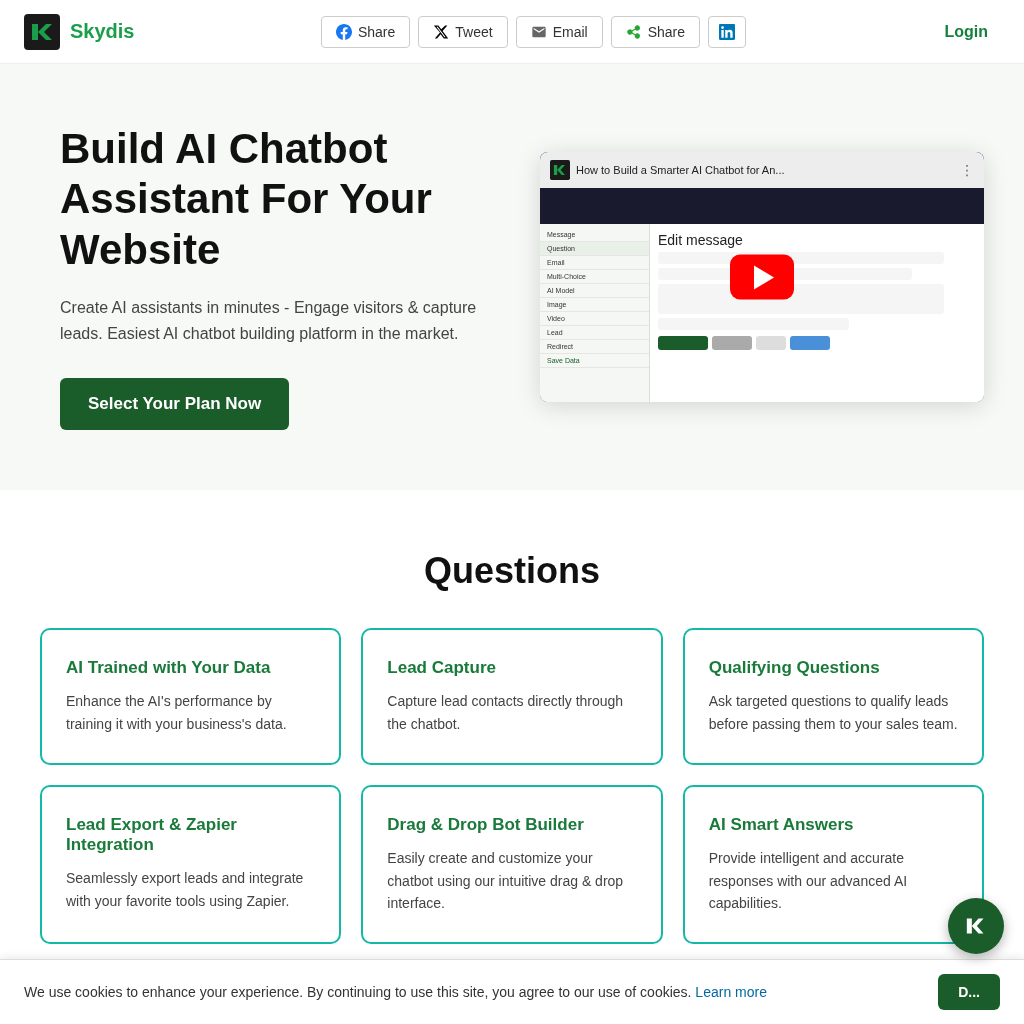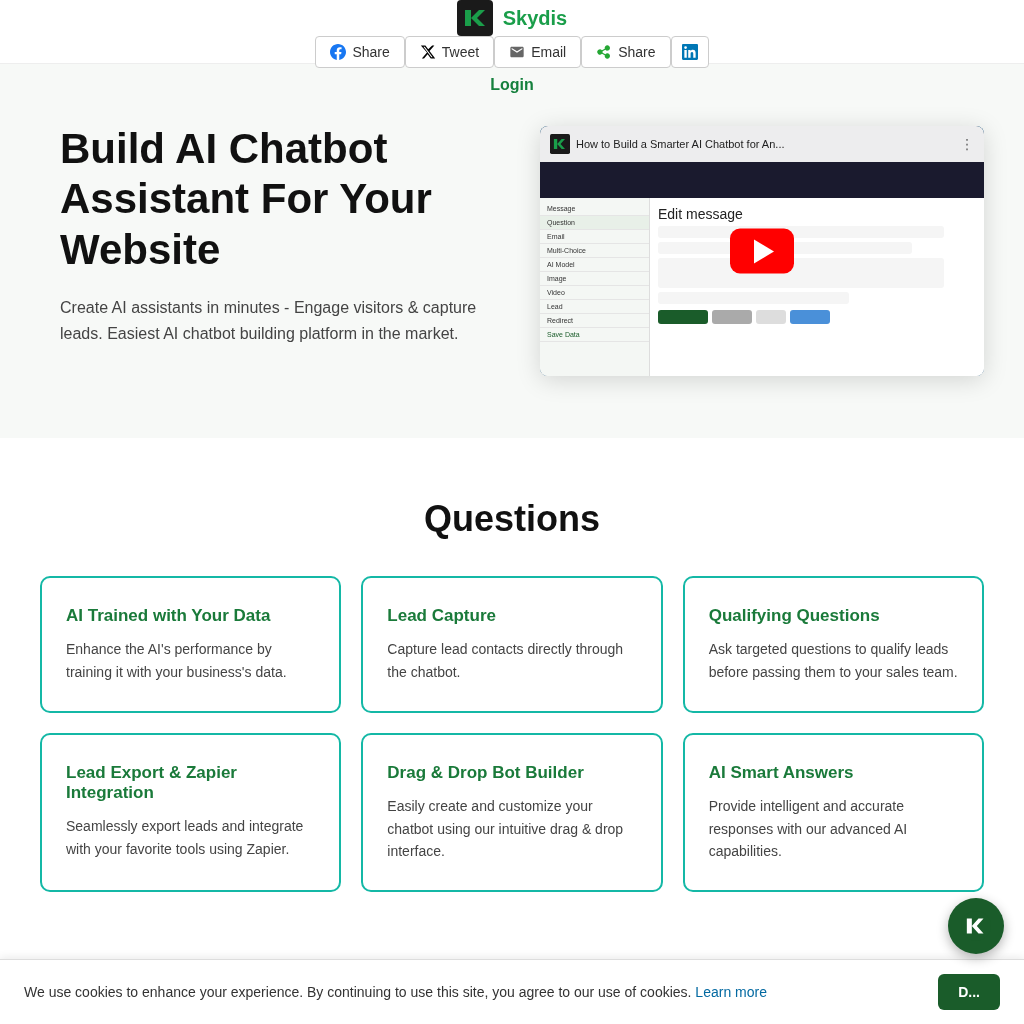--- a/index.html
+++ b/index.html
@@ -7,40 +7,39 @@
 
     
     .navbar {
       display: flex;
       align-items: center;
       justify-content: space-between;
       padding: 0 24px;
       height: 64px;
       border-bottom: 1px solid #eee;
       background: #fff;
-      flex-direction: column;
     }
     .navbar-left {
       display: flex;
       align-items: center;
       gap: 10px;
     }
     .logo-icon {
       width: 36px;
       height: 36px;
     }
     .brand-name {
       font-size: 20px;
       font-weight: 700;
       color: #1a9e4a;
     }
     .share-buttons {
       display: flex;
       align-items: center;
-      gap: 0;
+      gap: 8px;
     }
     .share-btn {
       display: flex;
       align-items: center;
       gap: 6px;
       padding: 7px 14px;
       border: 1px solid #ccc;
       border-radius: 4px;
       background: #fff;
       font-size: 14px;
@@ -279,20 +278,21 @@
     </button>
   </div>
 
   <button class="login-btn">Login</button>
 </nav>
 
 <section class="hero">
   <div class="hero-text">
     <h1 class="hero-title">Build AI Chatbot Assistant For Your Website</h1>
     <p class="hero-subtitle">Create AI assistants in minutes - Engage visitors &amp; capture leads. Easiest AI chatbot building platform in the market.</p>
+    <button class="cta-btn">Select Your Plan Now</button>
   </div>
 
   <div class="hero-video-container">
     <div class="video-thumbnail" style="aspect-ratio:16/9; position:relative;">
 
       <div class="video-top-bar">
         <svg width="20" height="20" viewBox="0 0 36 36" fill="none">
           <rect width="36" height="36" rx="3" fill="#1a1a1a"></rect>
           <path d="M7 9 L7 27 L13 27 L13 18 L21 27 L27 27 L19 18 L27 9 L21 9 L13 18 L13 9 Z" fill="#1a9e4a"></path>
         </svg>

